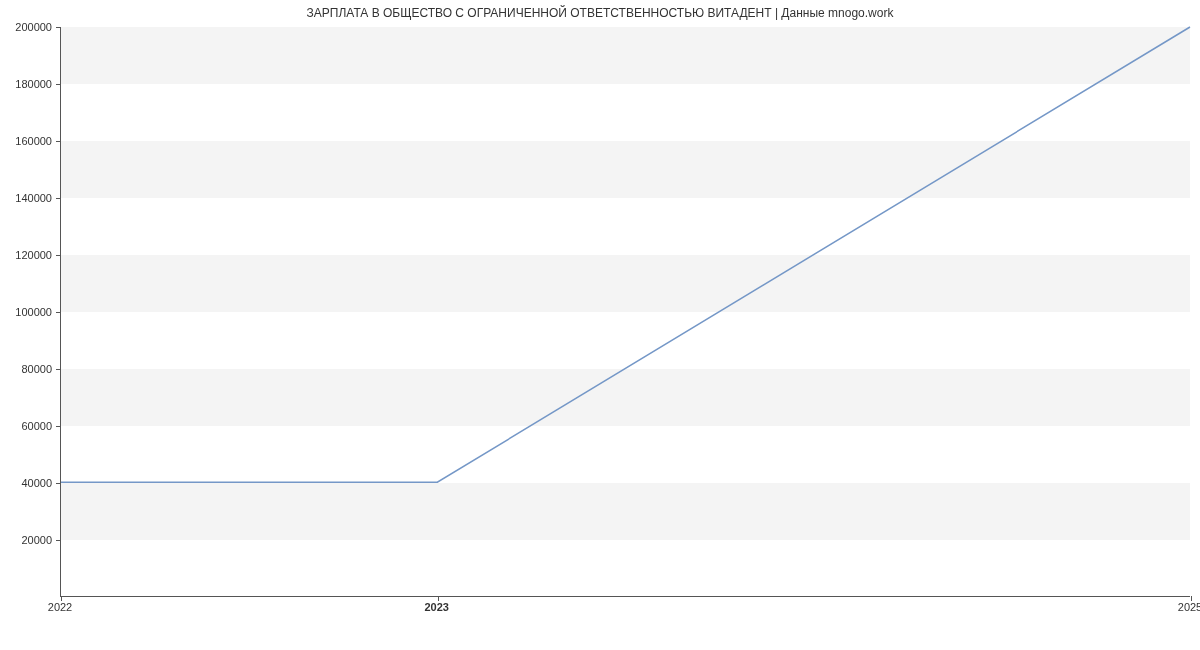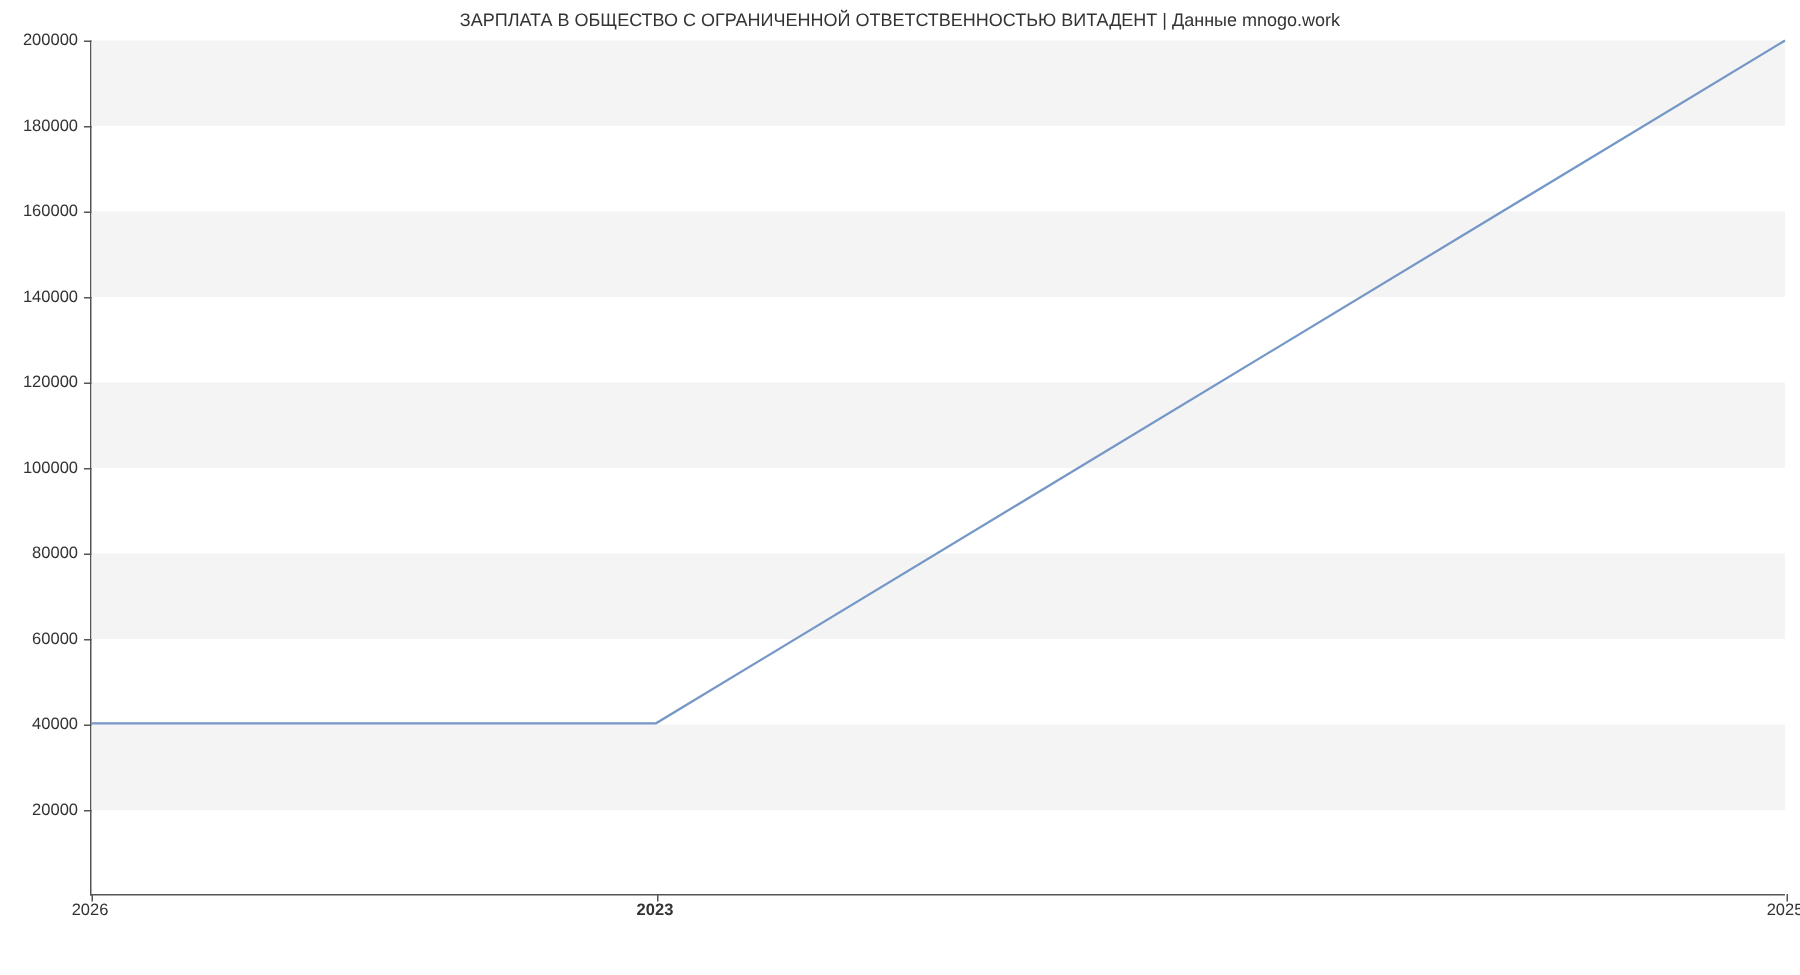--- a/index.html
+++ b/index.html
@@ -117,15 +117,15 @@
 <div class="y-label" style="top: 540px;">20000</div>
 <div class="y-label" style="top: 483px;">40000</div>
 <div class="y-label" style="top: 426px;">60000</div>
 <div class="y-label" style="top: 369px;">80000</div>
 <div class="y-label" style="top: 312px;">100000</div>
 <div class="y-label" style="top: 255px;">120000</div>
 <div class="y-label" style="top: 198px;">140000</div>
 <div class="y-label" style="top: 141px;">160000</div>
 <div class="y-label" style="top: 84px;">180000</div>
 <div class="y-label" style="top: 27px;">200000</div>
-<div class="x-label" style="left: 60px;">2026</div>
+<div class="x-label" style="left: 60px;">2022</div>
 <div class="x-label" style="left: 436.667px; font-weight: bold;">2023</div>
 <div class="x-label" style="left: 1190px;">2025</div>
 
 </body></html>

